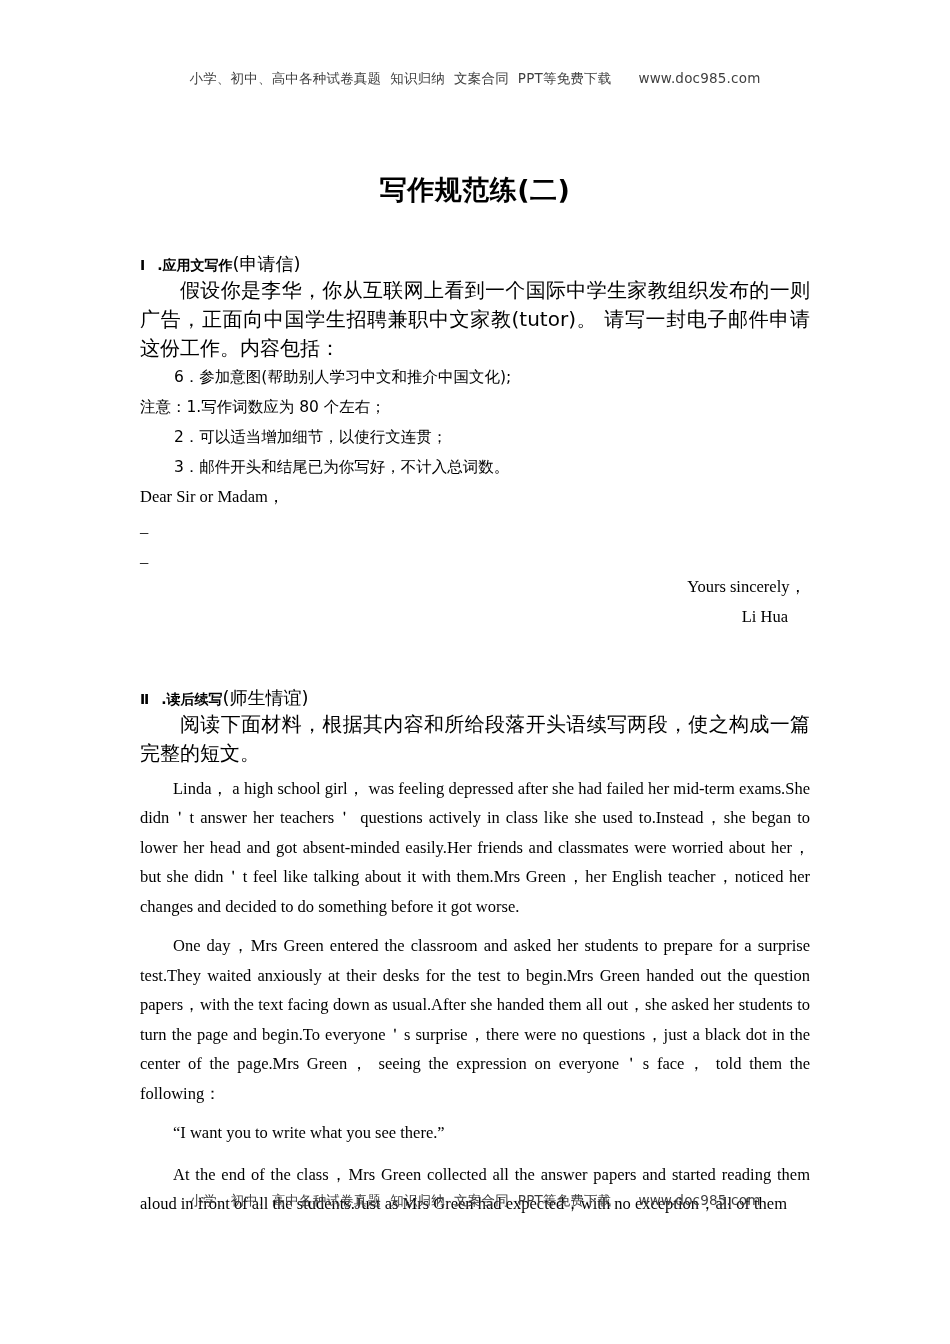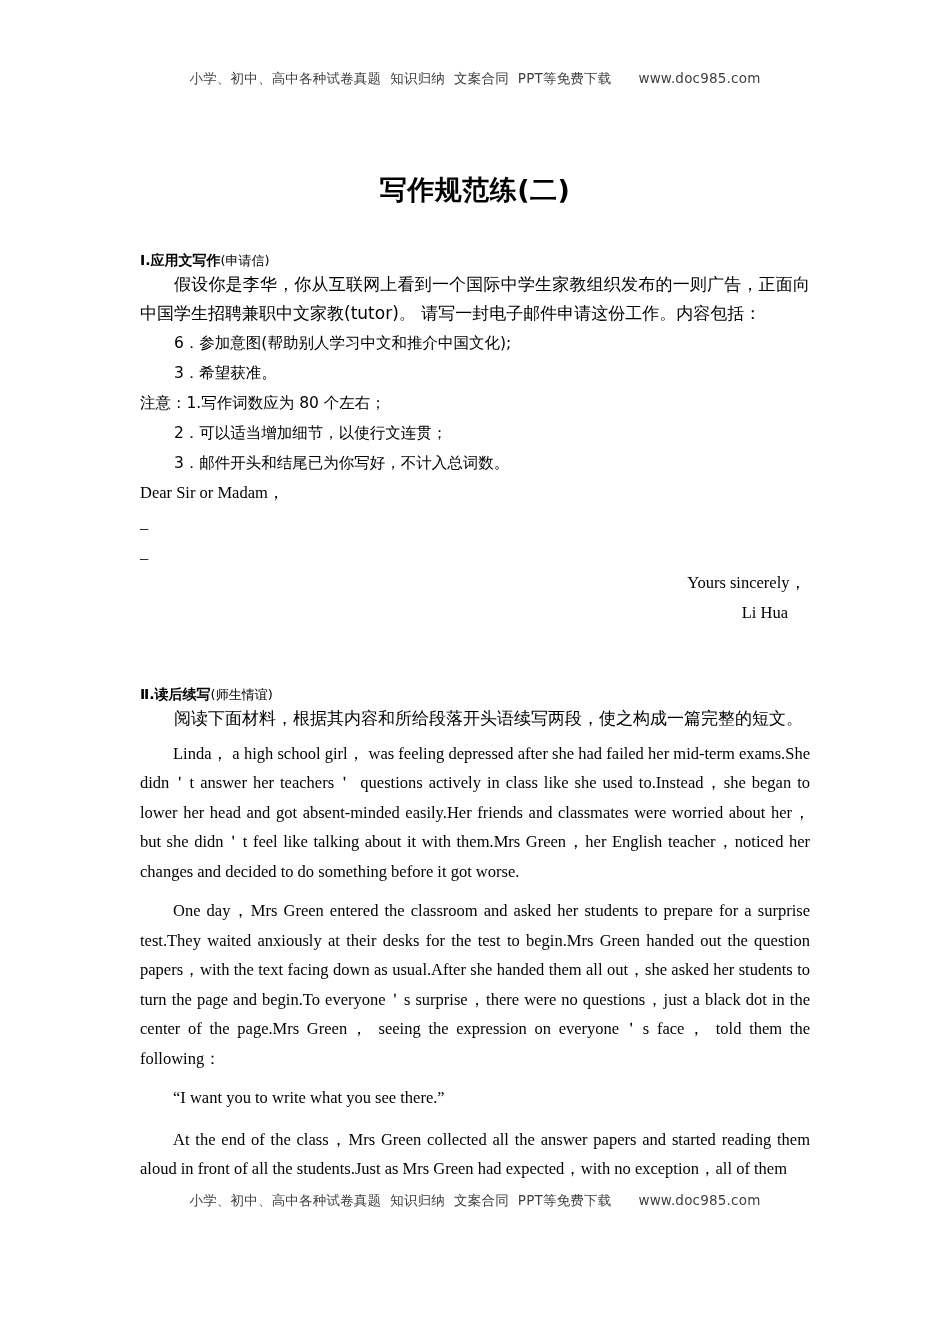--- a/index.html
+++ b/index.html
@@ -55,29 +55,29 @@
     left: 0;
     width: 670px;
   }
 
   .section-head {
     font-family: "DejaVu Sans", sans-serif;
     font-weight: bold;
     font-size: 14px;
     margin: 0;
   }
-  .section-head .cn { font-family: "DejaVu Sans", sans-serif; }
+  .section-head .cn { font-family: "DejaVu Sans", sans-serif; margin-left: 12px; }
   .section-head .sub {
     font-weight: normal;
-    font-size: 13px;
+    font-size: 18px;
   }
 
   p.body-line {
     margin: 0;
-    font-size: 17px;
+    font-size: 20px;
     line-height: 28.8px;
     text-align: justify;
     text-justify: inter-ideograph;
   }
   p.indent { text-indent: 2em; }
 
   .cjk {
     font-family: "DejaVu Sans", sans-serif;
     font-size: 15.5px;
   }
@@ -141,21 +141,20 @@
   <div class="content">
 
     <h1 class="doc-title">写作规范练(二)</h1>
 
     <div class="block-1">
       <p class="section-head"><span>Ⅰ</span><span class="cn">.应用文写作</span><span class="sub">(申请信)</span></p>
 
       <p class="body-line indent cjk">假设你是李华，你从互联网上看到一个国际中学生家教组织发布的一则广告，正面向中国学生招聘兼职中文家教(tutor)。 请写一封电子邮件申请这份工作。内容包括：</p>
 
       <p class="list-item">6．参加意图(帮助别人学习中文和推介中国文化);</p>
-      <p class="list-item">3．希望获准。</p>
 
       <p class="note-line">注意：1.写作词数应为 80 个左右；</p>
       <p class="note-line hang">2．可以适当增加细节，以使行文连贯；</p>
       <p class="note-line hang">3．邮件开头和结尾已为你写好，不计入总词数。</p>
 
       <p class="salutation">Dear Sir or Madam，</p>
       <p class="blank-rule">_</p>
       <p class="blank-rule">_</p>
       <p class="signoff">Yours sincerely，</p>
       <p class="signoff name">Li Hua</p>

